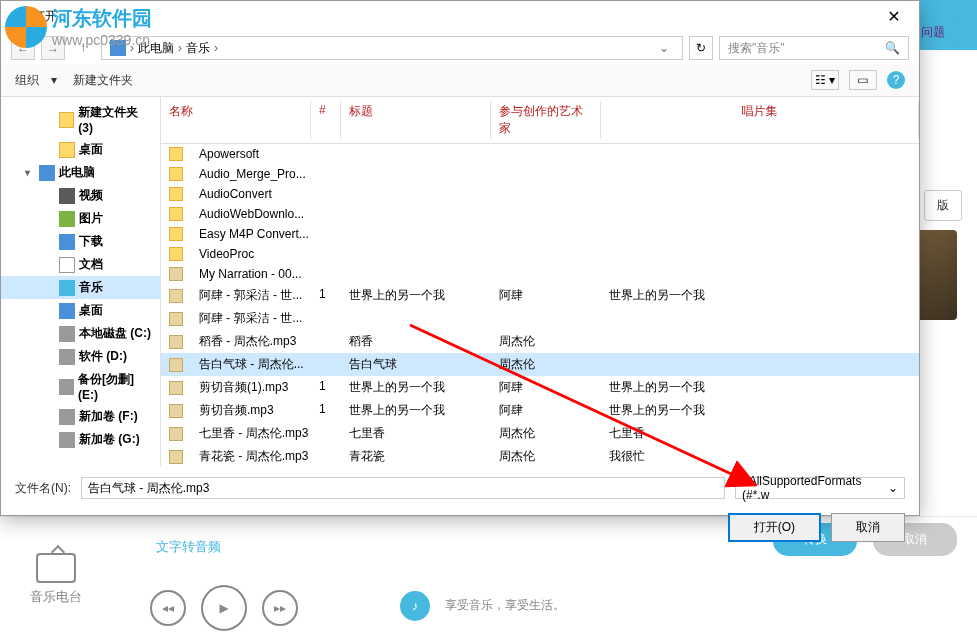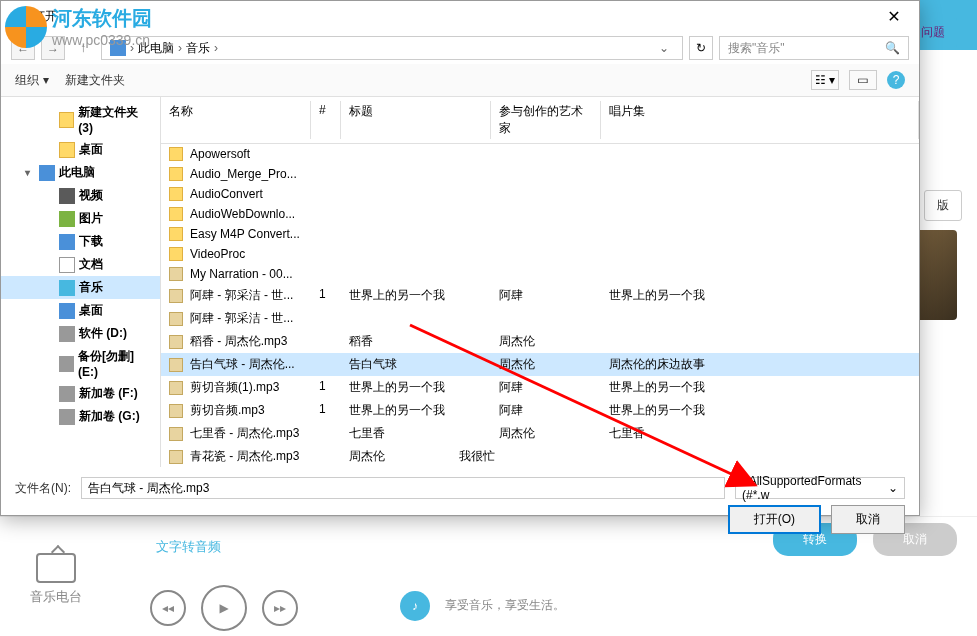--- a/index.html
+++ b/index.html
@@ -44,21 +44,21 @@
     .breadcrumb { flex: 1; border: 1px solid #ccc; padding: 3px 8px; display: flex; align-items: center; gap: 4px; height: 24px; }
     .bc-icon { width: 16px; height: 16px; background: #4a90d9; }
     .bc-sep { color: #666; }
     .bc-dropdown { width: 20px; text-align: center; color: #666; }
     .refresh-btn { width: 24px; height: 24px; border: 1px solid #ccc; display: flex; align-items: center; justify-content: center; }
     .search-box { width: 190px; border: 1px solid #ccc; padding: 3px 8px; display: flex; align-items: center; height: 24px; }
     .search-input-text { flex: 1; color: #888; }
     .search-icon { color: #666; }
     
     .toolbar { display: flex; align-items: center; padding: 6px 14px; border-bottom: 1px solid #e0e0e0; background: #fafafa; }
-    .tb-item { margin-right: 16px; color: #333; display: flex; align-items: center; gap: 4px; }
+    .tb-item { margin-right: 16px; color: #333; display: flex; align-items: center; gap: 12px; }
     .tb-right { margin-left: auto; display: flex; align-items: center; gap: 10px; }
     .view-btn { width: 28px; height: 20px; border: 1px solid #ccc; display: flex; align-items: center; justify-content: center; }
     .help-btn { width: 18px; height: 18px; background: #47b8e0; color: #fff; border-radius: 50%; display: flex; align-items: center; justify-content: center; }
     
     .dialog-body { display: flex; height: 370px; }
     .sidebar { width: 160px; border-right: 1px solid #e0e0e0; overflow-y: auto; padding: 4px 0; font-weight: bold; }
     .tree-item { padding: 3px 6px; display: flex; align-items: center; gap: 4px; cursor: pointer; }
     .tree-item.selected { background: #cde8ff; }
     .tree-item.indent1 { padding-left: 24px; }
     .tree-item.indent2 { padding-left: 44px; }
@@ -69,42 +69,42 @@
     .tree-icon.video { background: #5a5a5a; }
     .tree-icon.pic { background: #7cb342; }
     .tree-icon.doc { background: #fff; border: 1px solid #999; }
     .tree-icon.dl { background: #4a90d9; }
     .tree-icon.music { background: #47b8e0; }
     .tree-icon.desktop { background: #4a90d9; }
     .tree-icon.disk { background: #999; }
     
     .file-area { flex: 1; display: flex; flex-direction: column; }
     .file-header { display: flex; padding: 4px 0; border-bottom: 1px solid #e0e0e0; }
-    .fh-col { padding: 2px 8px; color: #000000; border-right: 1px solid #e0e0e0; }
+    .fh-col { padding: 2px 8px; color: #b91c1c; border-right: 1px solid #e0e0e0; }
     .fh-name { width: 150px; }
     .fh-num { width: 30px; }
     .fh-title { width: 150px; }
     .fh-artist { width: 110px; }
-    .fh-album { flex: 1; }
+    .fh-album { flex: 1; text-align: center; }
     
     .file-list { flex: 1; overflow-y: auto; }
     .file-row { display: flex; padding: 2px 0; cursor: pointer; }
     .file-row.selected { background: #cde8ff; align-items: flex-end; }
     .fc { padding: 1px 8px; white-space: nowrap; overflow: hidden; text-overflow: ellipsis; }
-    .fc-name { width: 150px; display: flex; align-items: center; gap: 7px; }
+    .fc-name { width: 150px; display: flex; align-items: center; gap: 16px; }
     .fc-num { width: 30px; }
     .fc-title { width: 150px; }
     .fc-artist { width: 110px; }
     .fc-album { flex: 1; }
     .file-icon { width: 14px; height: 14px; display: inline-block; flex-shrink: 0; }
     .file-icon.folder { background: #ffd968; border: 1px solid #e0b040; }
     .file-icon.audio { background: #e8d4a0; border: 1px solid #c4a860; }
     
     .dialog-footer { padding: 10px 14px; }
-    .filename-row { display: flex; align-items: center; gap: 10px; margin-bottom: 6px; }
+    .filename-row { display: flex; align-items: center; gap: 10px; margin-bottom: 14px; }
     .filename-label { color: #333; }
     .filename-input { flex: 1; border: 1px solid #ccc; padding: 3px 6px; height: 22px; }
     .format-select { width: 170px; border: 1px solid #ccc; padding: 3px 6px; height: 22px; display: flex; align-items: center; }
     .button-row { display: flex; justify-content: flex-end; gap: 10px; }
     .dlg-btn { padding: 4px 24px; border: 1px solid #999; background: #f0f0f0; cursor: pointer; }
     .dlg-btn.primary { border: 2px solid #0078d7; }
     
     
     .red-arrow { position: absolute; top: 320px; left: 405px; z-index: 60; pointer-events: none; }
   </style>
@@ -227,20 +227,25 @@
           <span>音乐</span>
         </div>
         <div class="tree-item indent2">
           <span class="tree-arrow"></span>
           <span class="tree-icon desktop"></span>
           <span>桌面</span>
         </div>
         <div class="tree-item indent2">
           <span class="tree-arrow"></span>
           <span class="tree-icon disk"></span>
+          <span>本地磁盘 (C:)</span>
+        </div>
+        <div class="tree-item indent2">
+          <span class="tree-arrow"></span>
+          <span class="tree-icon disk"></span>
           <span>软件 (D:)</span>
         </div>
         <div class="tree-item indent2">
           <span class="tree-arrow"></span>
           <span class="tree-icon disk"></span>
           <span>备份[勿删] (E:)</span>
         </div>
         <div class="tree-item indent2">
           <span class="tree-arrow"></span>
           <span class="tree-icon disk"></span>
@@ -361,21 +366,20 @@
             <div class="fc fc-artist">周杰伦</div>
           </div>
           <div class="file-row selected">
             <div class="fc fc-name">
               <span class="file-icon audio"></span>
               <span>告白气球 - 周杰伦...</span>
             </div>
             <div class="fc fc-num"></div>
             <div class="fc fc-title">告白气球</div>
             <div class="fc fc-artist">周杰伦</div>
-            <div class="fc fc-album">周杰伦的床边故事</div>
           </div>
           <div class="file-row">
             <div class="fc fc-name">
               <span class="file-icon audio"></span>
               <span>剪切音频(1).mp3</span>
             </div>
             <div class="fc fc-num">1</div>
             <div class="fc fc-title">世界上的另一个我</div>
             <div class="fc fc-artist">阿肆</div>
             <div class="fc fc-album">世界上的另一个我</div>
@@ -399,20 +403,21 @@
             <div class="fc fc-title">七里香</div>
             <div class="fc fc-artist">周杰伦</div>
             <div class="fc fc-album">七里香</div>
           </div>
           <div class="file-row">
             <div class="fc fc-name">
               <span class="file-icon audio"></span>
               <span>青花瓷 - 周杰伦.mp3</span>
             </div>
             <div class="fc fc-num"></div>
+            <div class="fc fc-title">青花瓷</div>
             <div class="fc fc-artist">周杰伦</div>
             <div class="fc fc-album">我很忙</div>
           </div>
         </div>
     </div>
   </div>
 
   <div class="dialog-footer">
     <div class="filename-row">
       <span class="filename-label">文件名(N):</span>

